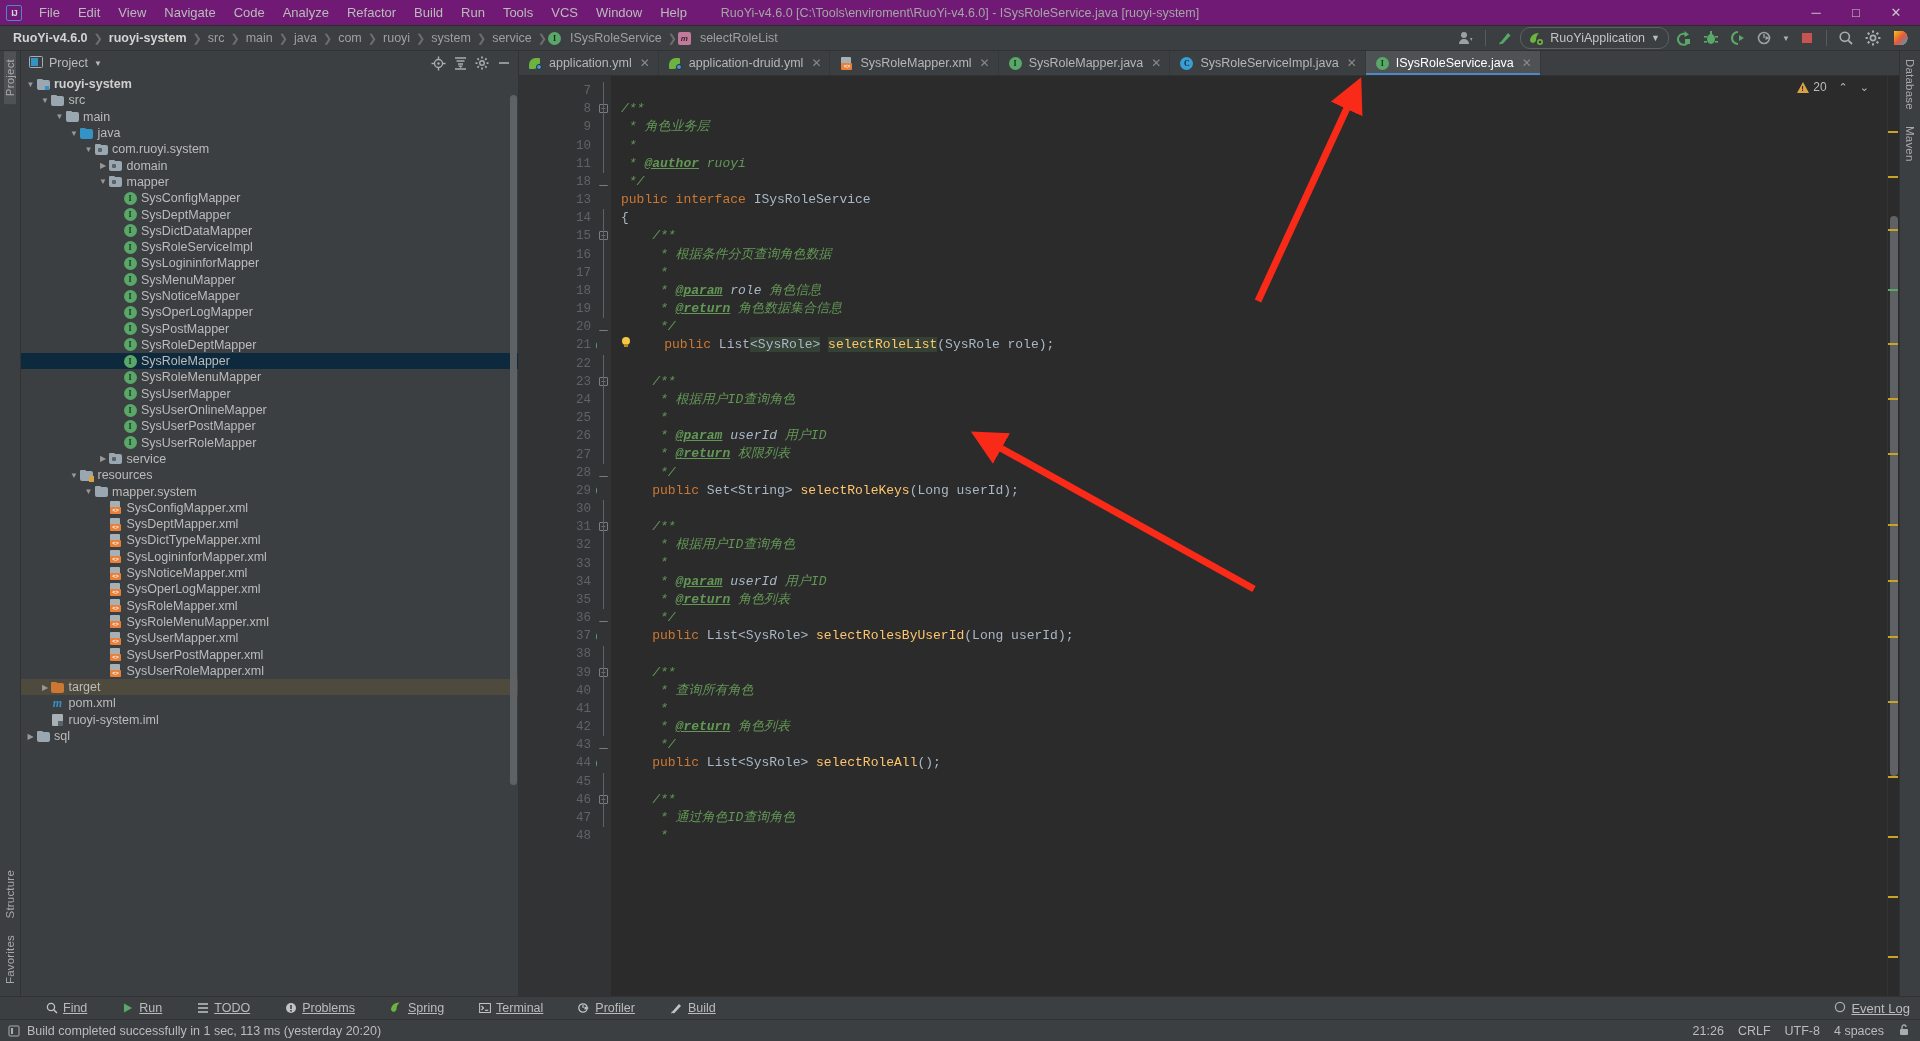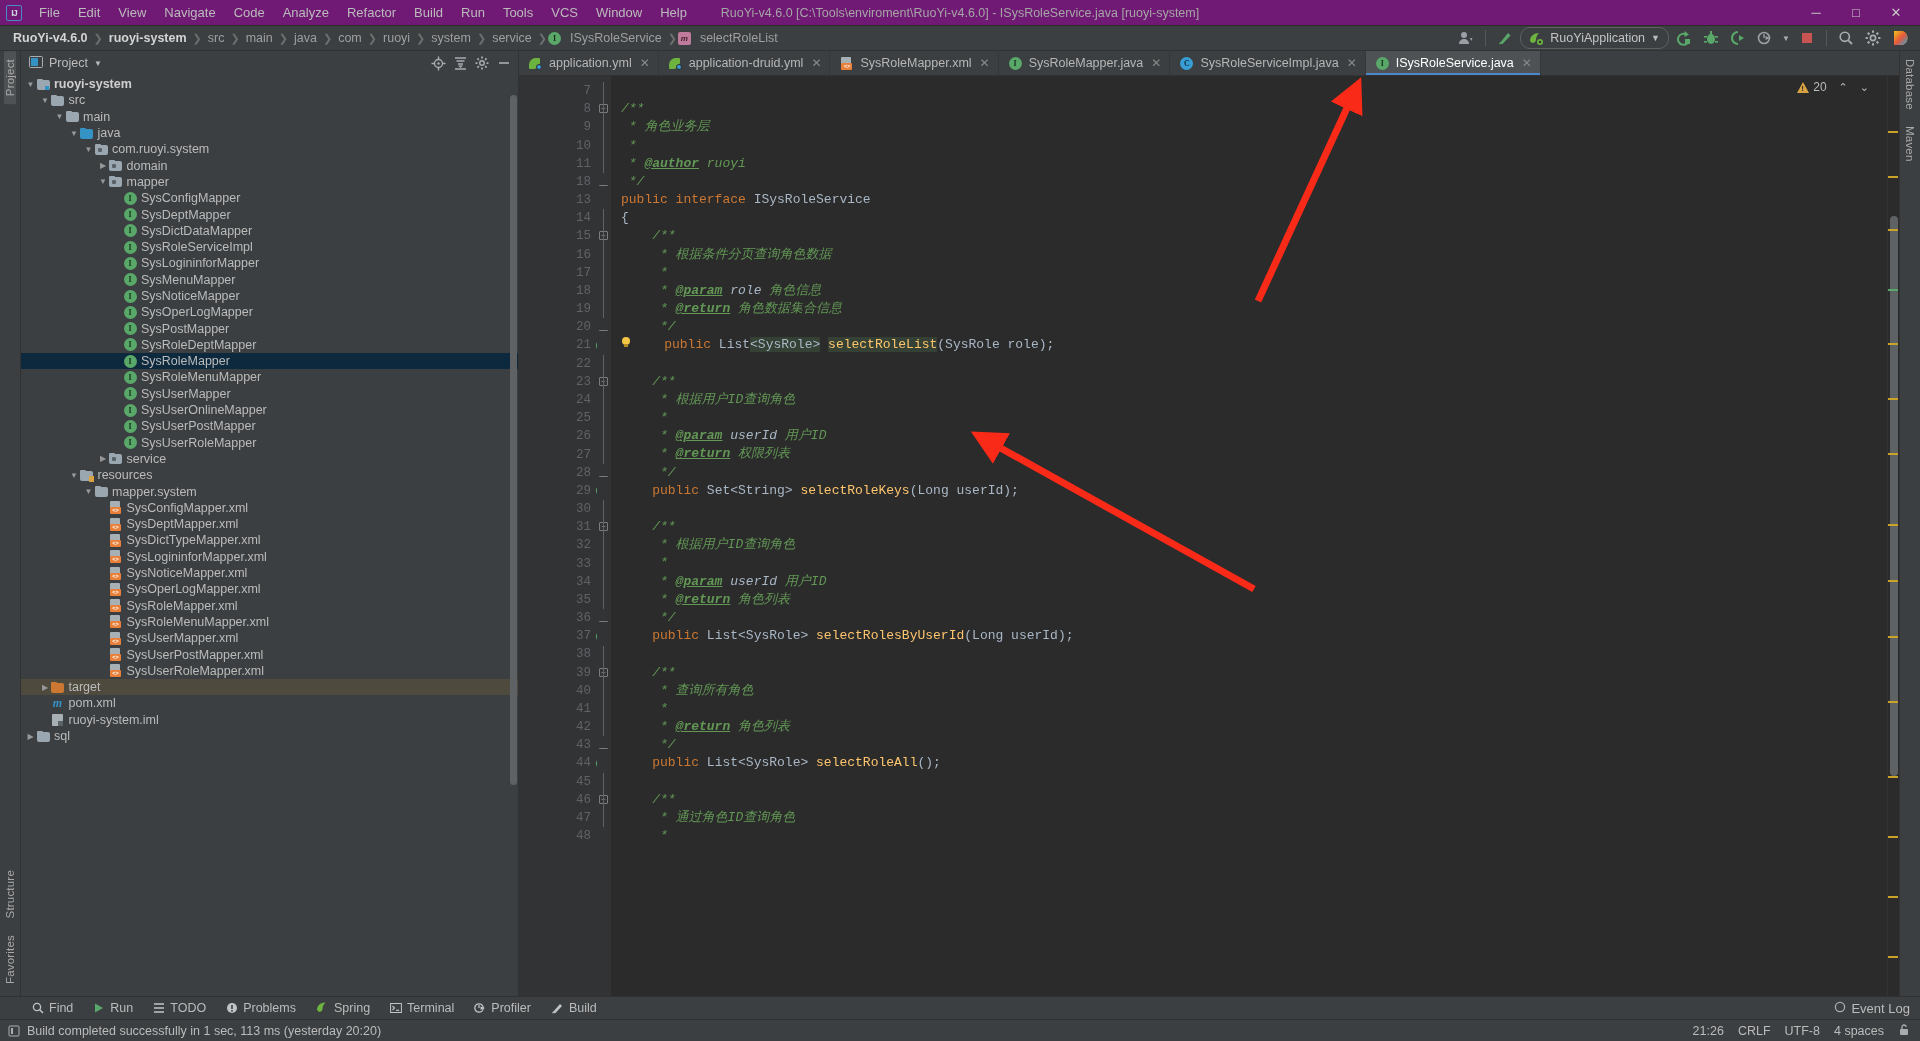--- a/index.html
+++ b/index.html
@@ -241,22 +241,22 @@
 
   .inspect-badge {
     position:absolute; right:30px; top:4px; display:flex; align-items:center; gap:4px;
     font-size:12px; color:#bbb; z-index:5;
   }
   .warn-tri { width:0;height:0;border-left:6px solid transparent;border-right:6px solid transparent;border-bottom:11px solid #d9a343; position:relative;}
   .warn-tri:after{content:'!'; position:absolute; left:-2px; top:2px; font-size:8px; color:#2b2b2b; font-weight:bold;}
 
   
   .toolwin {
-    height: 23px; background:#3c3f41; display:flex; align-items:center; gap:0px;
-    flex:0 0 23px; padding-left: 22px; border-top:1px solid #323232;
+    height: 23px; background:#3c3f41; display:flex; align-items:center; gap:15px;
+    flex:0 0 23px; padding-left: 36px; border-top:1px solid #323232;text-decoration:underline;
   }
   .tw-item { display:flex; align-items:center; gap:5px; padding:2px 10px; font-size:12.5px; color:#bbbbbb; }
   .tw-right { margin-left:auto; display:flex; align-items:center; padding-right:10px; }
 
   .statusbar {
     height: 22px; background:#3c3f41; display:flex; align-items:center; flex:0 0 22px;
     font-size:12.5px; color:#bbbbbb; padding-left:8px; border-top:1px solid #323232;
   }
   .sb-right { margin-left:auto; display:flex; align-items:center; gap:14px; padding-right:10px; }
 

